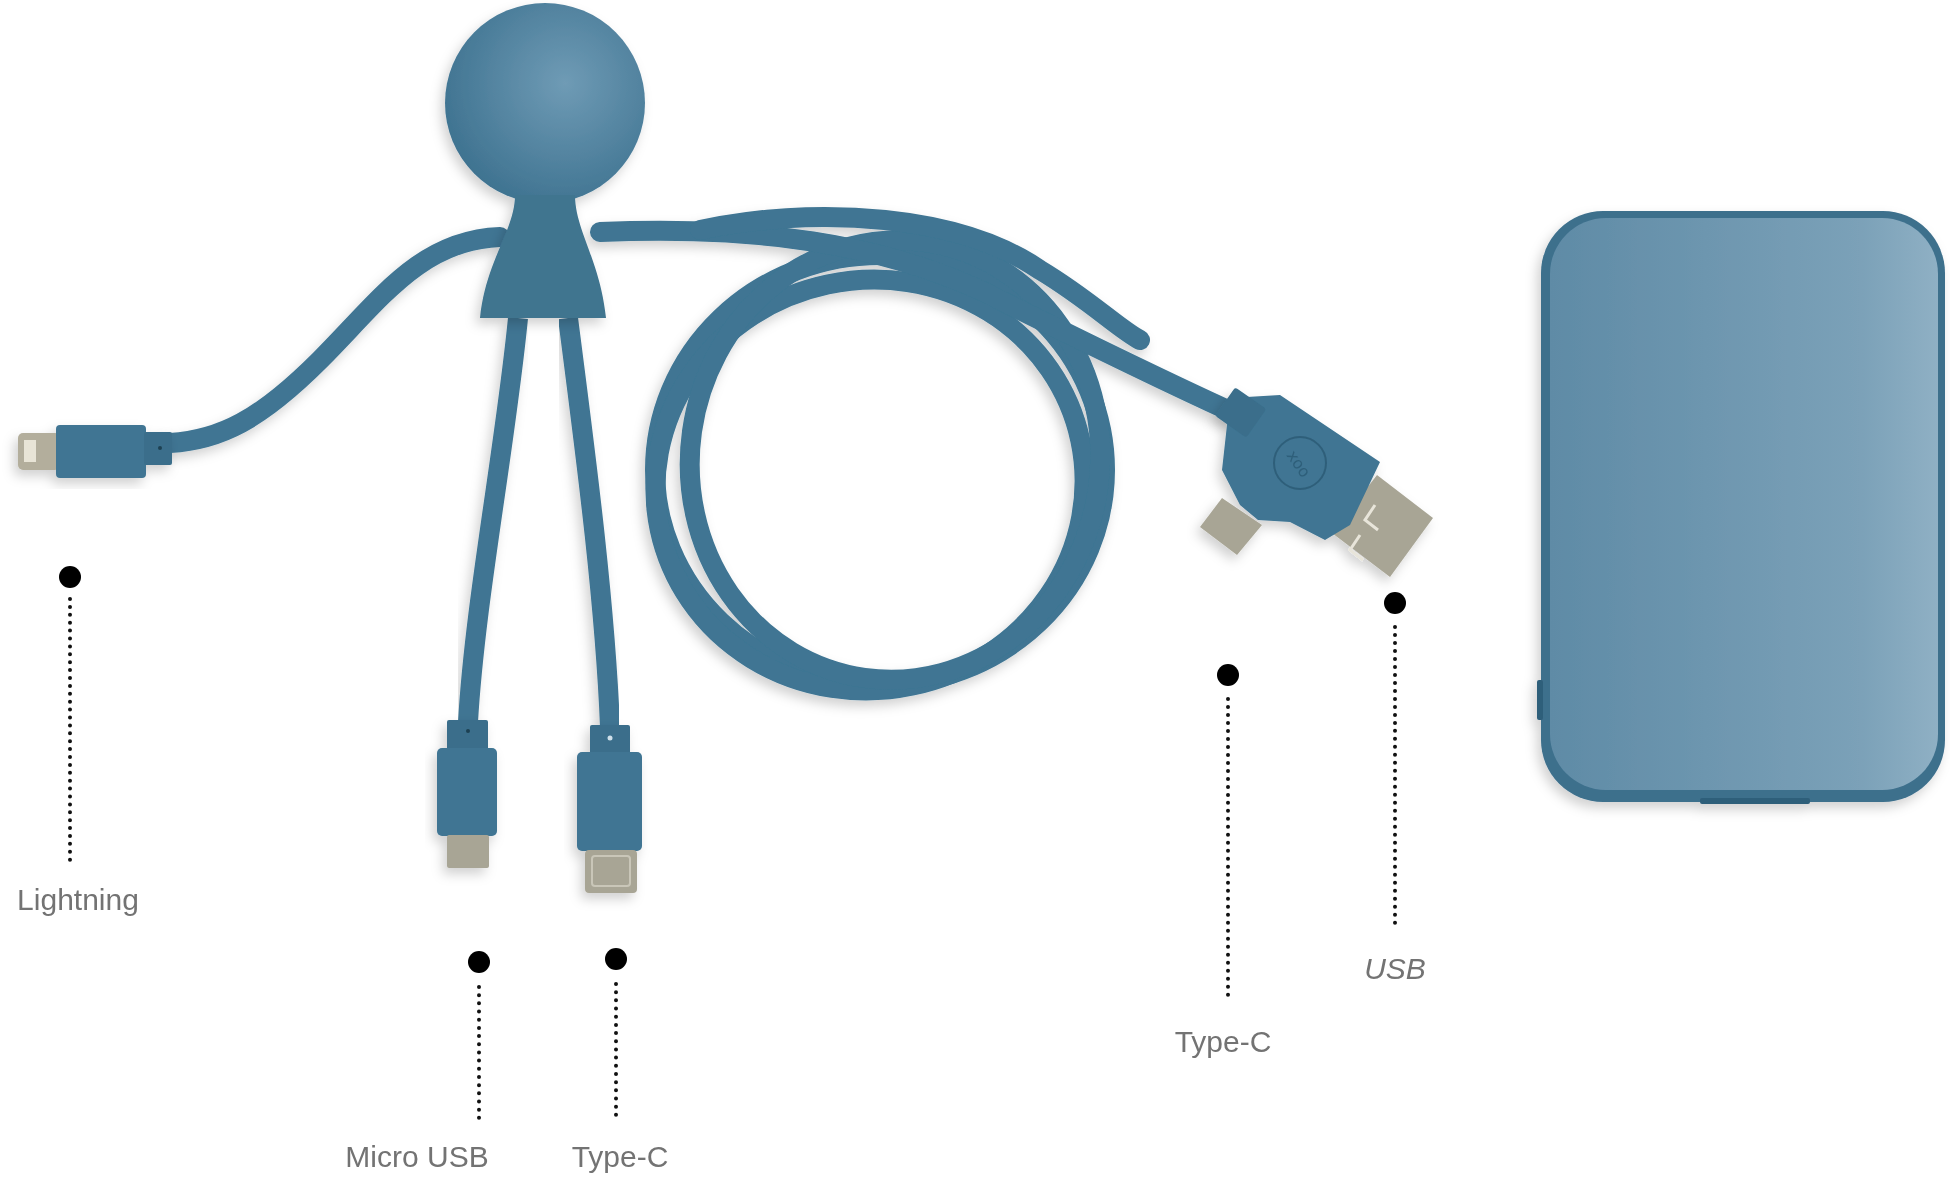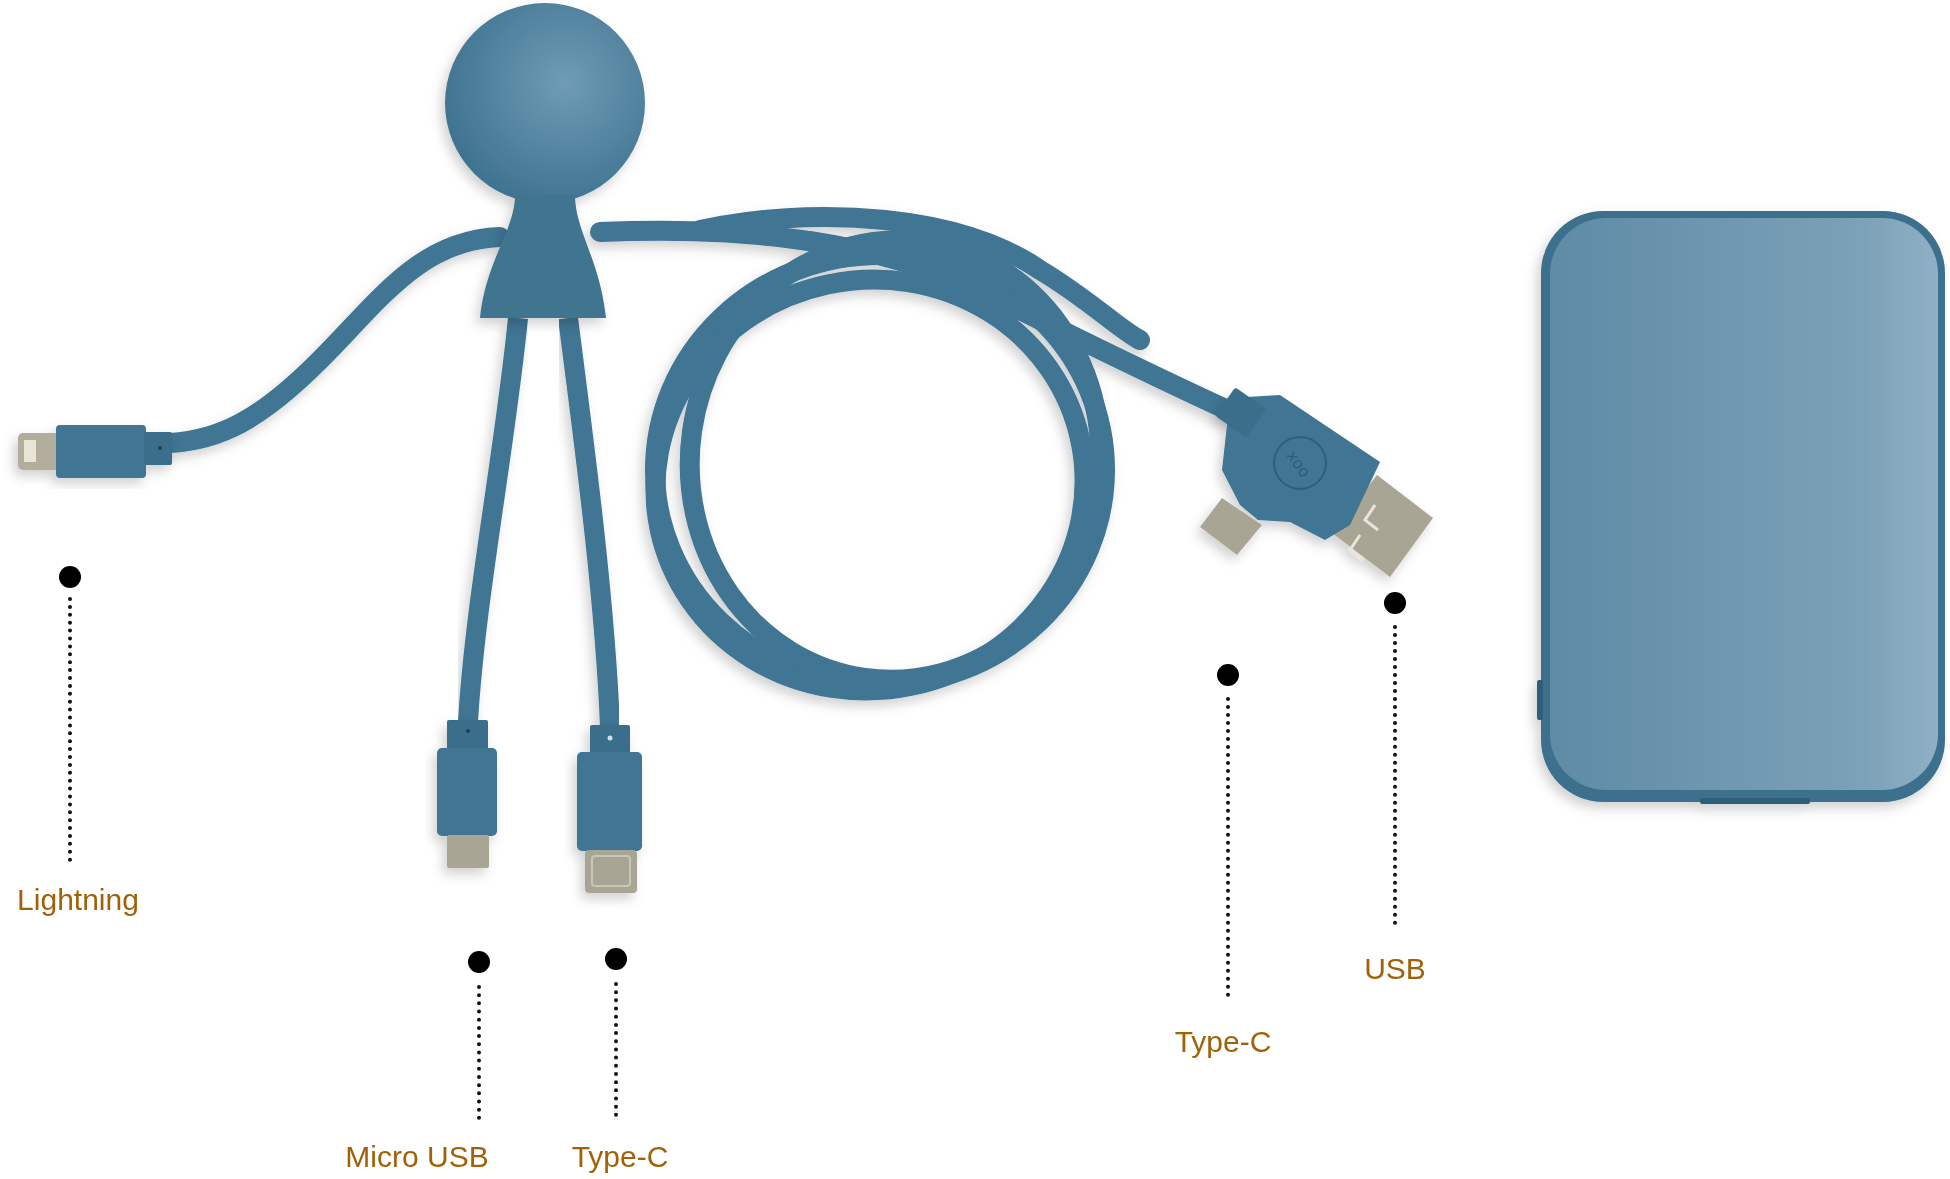--- a/index.html
+++ b/index.html
@@ -2,21 +2,21 @@
 <html><head>
 <meta charset="utf-8">
 <style>
   html, body { margin: 0; padding: 0; background: #ffffff; }
   body { width: 1950px; height: 1179px; position: relative; overflow: hidden;
          font-family: "Liberation Sans", sans-serif; }
   #scene { position: absolute; left: 0; top: 0; width: 1950px; height: 1179px; }
   .callout { position: absolute; }
   .callout .dot { position: absolute; width: 22px; height: 22px; border-radius: 50%; background: #000; }
   .callout .line { position: absolute; width: 0; border-left: 4px dotted #111; }
-  .callout .label { position: absolute; font-size: 30px; color: #a16207; white-space: nowrap;
+  .callout .label { position: absolute; font-size: 30px; color: #737373; white-space: nowrap;
                     transform: translateX(-50%); }
 </style>
 </head>
 <body>
 
 <svg id="scene" viewBox="0 0 1950 1179" xmlns="http://www.w3.org/2000/svg">
   <defs>
     <filter id="shadow" x="-20%" y="-20%" width="140%" height="140%">
       <feDropShadow dx="-4" dy="6" stdDeviation="6" flood-color="#000" flood-opacity="0.18"></feDropShadow>
     </filter>
@@ -111,14 +111,14 @@
 
 <div class="callout">
   <div class="dot" style="left:1217px;top:664px;"></div>
   <div class="line" style="left:1226px;top:697px;height:300px;"></div>
   <div class="label" style="left:1223px;top:1025px;">Type-C</div>
 </div>
 
 <div class="callout">
   <div class="dot" style="left:1384px;top:592px;"></div>
   <div class="line" style="left:1393px;top:625px;height:300px;"></div>
-  <div class="label" style="left:1395px;top:952px;">USB</div>
+  <div class="label" style="left:1395px;top:952px;font-style:italic;">USB</div>
 </div>
 
 </body></html>

